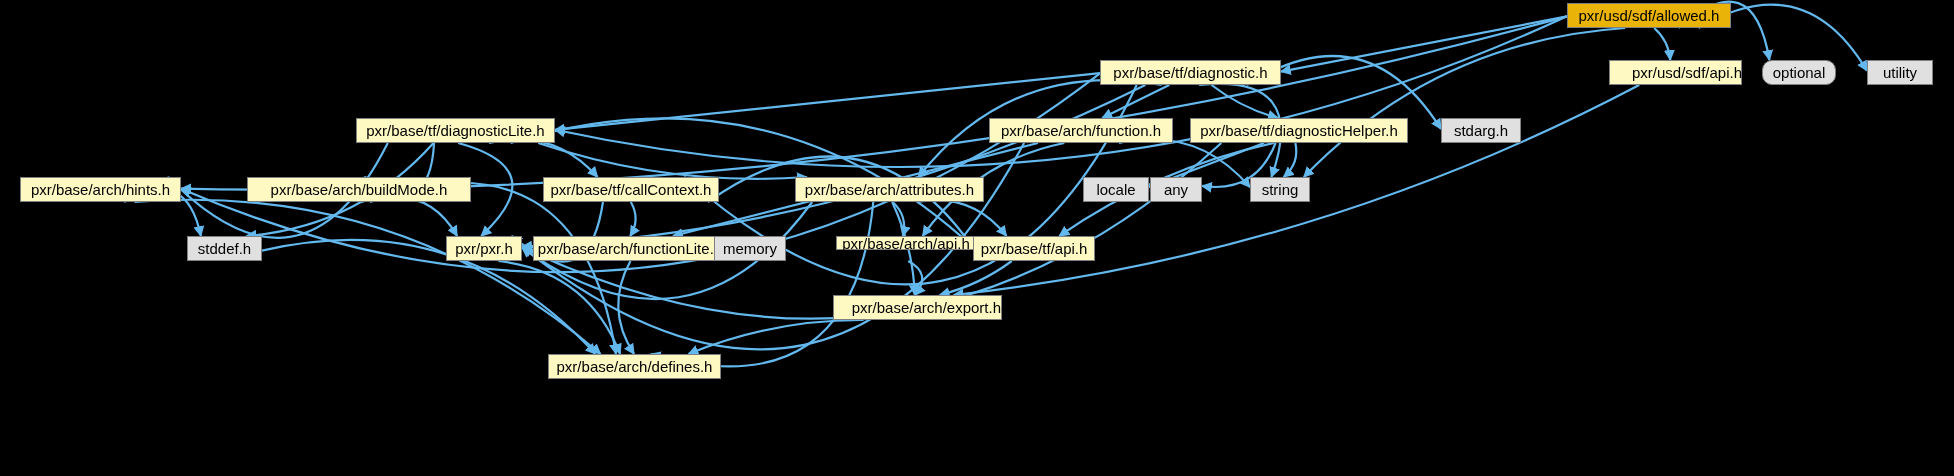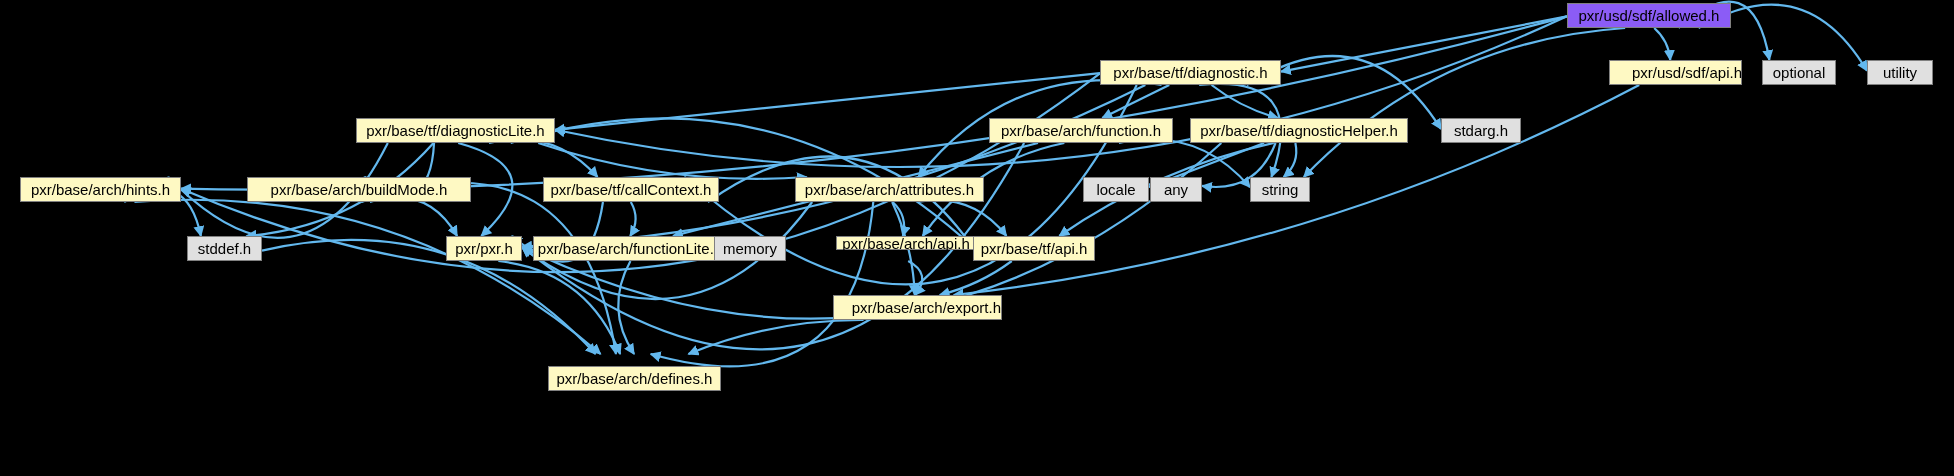--- a/index.html
+++ b/index.html
@@ -3,21 +3,21 @@
 <meta charset="utf-8">
 <style>
   html,body{margin:0;padding:0;background:#000;}
   #canvas{position:relative;width:1954px;height:476px;background:#000;
           font-family:"Liberation Sans","DejaVu Sans",sans-serif;overflow:hidden;}
   #edges{position:absolute;left:0;top:0;width:1954px;height:476px;}
   .node{position:absolute;box-sizing:border-box;display:flex;align-items:center;
         justify-content:center;border:1px solid #808080;background:#fef9c3;
         color:#000;font-size:15px;white-space:nowrap;line-height:1;}
   .node.sys{background:#e0e0e0;}
-  .node.root{background:#8b5cf6;}
+  .node.root{background:#eab308;}
   .nlabel{pointer-events:none;}
 </style>
 </head>
 <body>
 
 <div id="canvas">
   <svg id="edges" viewBox="0 0 1954 476" xmlns="http://www.w3.org/2000/svg">
       <defs>
         <marker id="arrow" viewBox="0 0 10 10" refX="9" refY="5" markerWidth="5" markerHeight="5" orient="auto-start-reverse">
           <path d="M 0 0 L 10 5 L 0 10 z" fill="#63b8ee"></path>
@@ -74,21 +74,21 @@
       <path d="M 863.5381355932203 320 Q 772.6 319.49237288135595 688.4618644067797 354" fill="none" stroke="#63b8ee" stroke-width="2.2" marker-end="url(#arrow)"></path>
       <path d="M 498.34851694915255 261 Q 587.15 270.9591101694915 620.1514830508474 354" fill="none" stroke="#63b8ee" stroke-width="2.2" marker-end="url(#arrow)"></path>
       <path d="M 262 250.65853658536585 Q 458.9033304301663 204.90190278822885 595.4110169491526 354" fill="none" stroke="#63b8ee" stroke-width="2.2" marker-end="url(#arrow)"></path>
     </svg>
 <div class="node root" style="left: 1567px; top: 3px; width: 164px; height: 25px;">
       <span class="nlabel">pxr/usd/sdf/allowed.h</span>
     </div>
     <div class="node" style="left: 1609px; top: 60px; width: 133px; height: 25px; padding-left: 23px;">
       <span class="nlabel">pxr/usd/sdf/api.h</span>
     </div>
-    <div class="node sys" style="left: 1762px; top: 60px; width: 74px; height: 25px;">
+    <div class="node sys" style="left: 1762px; top: 60px; width: 74px; height: 25px; border-radius: 10px;">
       <span class="nlabel">optional</span>
     </div>
     <div class="node sys" style="left: 1867px; top: 60px; width: 66px; height: 25px;">
       <span class="nlabel">utility</span>
     </div>
     <div class="node" style="left: 1100px; top: 60px; width: 181px; height: 25px;">
       <span class="nlabel">pxr/base/tf/diagnostic.h</span>
     </div>
     <div class="node" style="left: 356px; top: 118px; width: 199px; height: 25px;">
       <span class="nlabel">pxr/base/tf/diagnosticLite.h</span>
@@ -137,16 +137,16 @@
     </div>
     <div class="node" style="left: 836px; top: 236px; width: 140px; height: 14px;">
       <span class="nlabel">pxr/base/arch/api.h</span>
     </div>
     <div class="node" style="left: 973px; top: 236px; width: 122px; height: 25px;">
       <span class="nlabel">pxr/base/tf/api.h</span>
     </div>
     <div class="node" style="left: 833px; top: 295px; width: 169px; height: 25px; justify-content: flex-end;">
       <span class="nlabel">pxr/base/arch/export.h</span>
     </div>
-    <div class="node" style="left: 548px; top: 354px; width: 173px; height: 25px; margin-top: 12px;">
+    <div class="node" style="left: 548px; top: 354px; width: 173px; height: 25px;">
       <span class="nlabel">pxr/base/arch/defines.h</span>
     </div>
   </div>
 
 </body></html>

